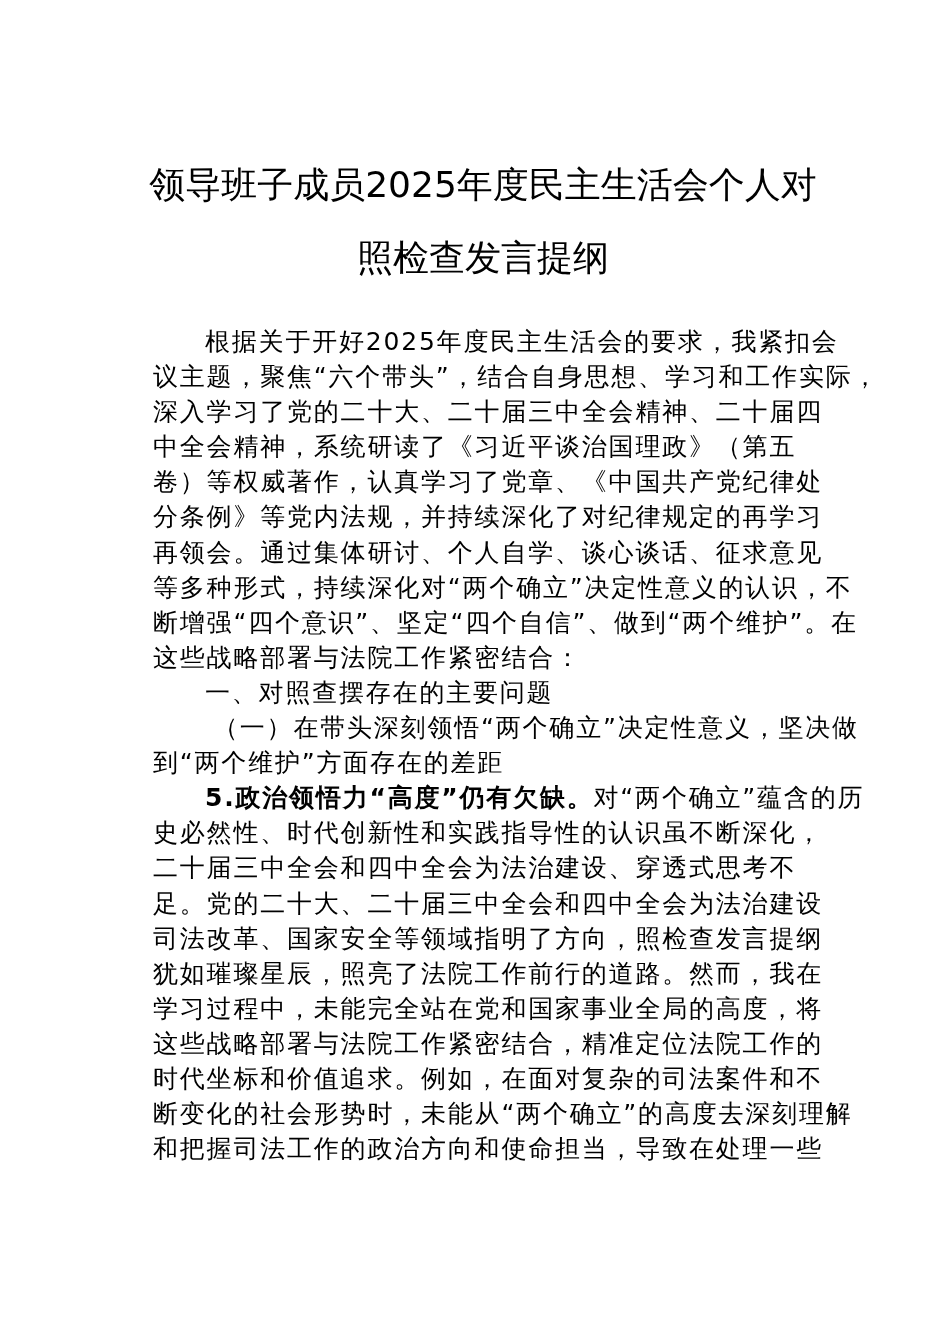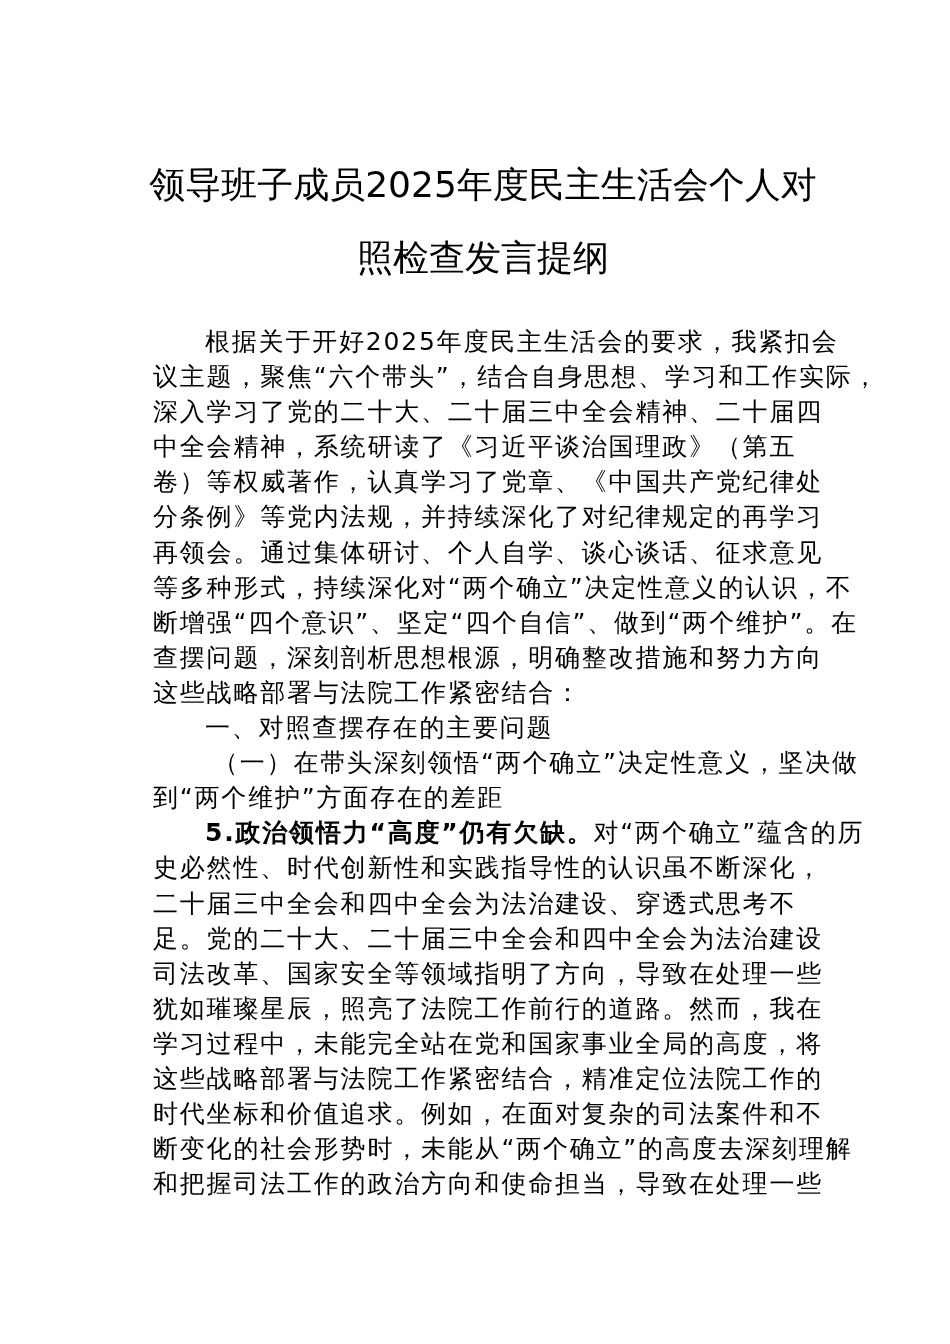--- a/index.html
+++ b/index.html
@@ -24,30 +24,29 @@
   <div class="body">
     <div class="line ind">根据关于开好2025年度民主生活会的要求，我紧扣会</div>
     <div class="line">议主题，聚焦“六个带头”，结合自身思想、学习和工作实际，</div>
     <div class="line">深入学习了党的二十大、二十届三中全会精神、二十届四</div>
     <div class="line">中全会精神，系统研读了《习近平谈治国理政》（第五</div>
     <div class="line">卷）等权威著作，认真学习了党章、《中国共产党纪律处</div>
     <div class="line">分条例》等党内法规，并持续深化了对纪律规定的再学习</div>
     <div class="line">再领会。通过集体研讨、个人自学、谈心谈话、征求意见</div>
     <div class="line">等多种形式，持续深化对“两个确立”决定性意义的认识，不</div>
     <div class="line">断增强“四个意识”、坚定“四个自信”、做到“两个维护”。在</div>
-    <div class="line">查摆问题，深刻剖析思想根源，明确整改措施和努力方向</div>
     <div class="line">这些战略部署与法院工作紧密结合：</div>
     <div class="line ind">一、对照查摆存在的主要问题</div>
     <div class="line ind2">（一）在带头深刻领悟“两个确立”决定性意义，坚决做</div>
     <div class="line">到“两个维护”方面存在的差距</div>
     <div class="line ind"><span class="b">5.政治领悟力“高度”仍有欠缺。</span><span>对“两个确立”蕴含的历</span></div>
     <div class="line">史必然性、时代创新性和实践指导性的认识虽不断深化，</div>
     <div class="line">二十届三中全会和四中全会为法治建设、穿透式思考不</div>
     <div class="line">足。党的二十大、二十届三中全会和四中全会为法治建设</div>
-    <div class="line">司法改革、国家安全等领域指明了方向，导致在处理一些</div>
+    <div class="line">司法改革、国家安全等领域指明了方向，照检查发言提纲</div>
     <div class="line">犹如璀璨星辰，照亮了法院工作前行的道路。然而，我在</div>
     <div class="line">学习过程中，未能完全站在党和国家事业全局的高度，将</div>
     <div class="line">这些战略部署与法院工作紧密结合，精准定位法院工作的</div>
     <div class="line">时代坐标和价值追求。例如，在面对复杂的司法案件和不</div>
     <div class="line">断变化的社会形势时，未能从“两个确立”的高度去深刻理解</div>
     <div class="line">和把握司法工作的政治方向和使命担当，导致在处理一些</div>
   </div>
 </div>
 
 </body></html>

